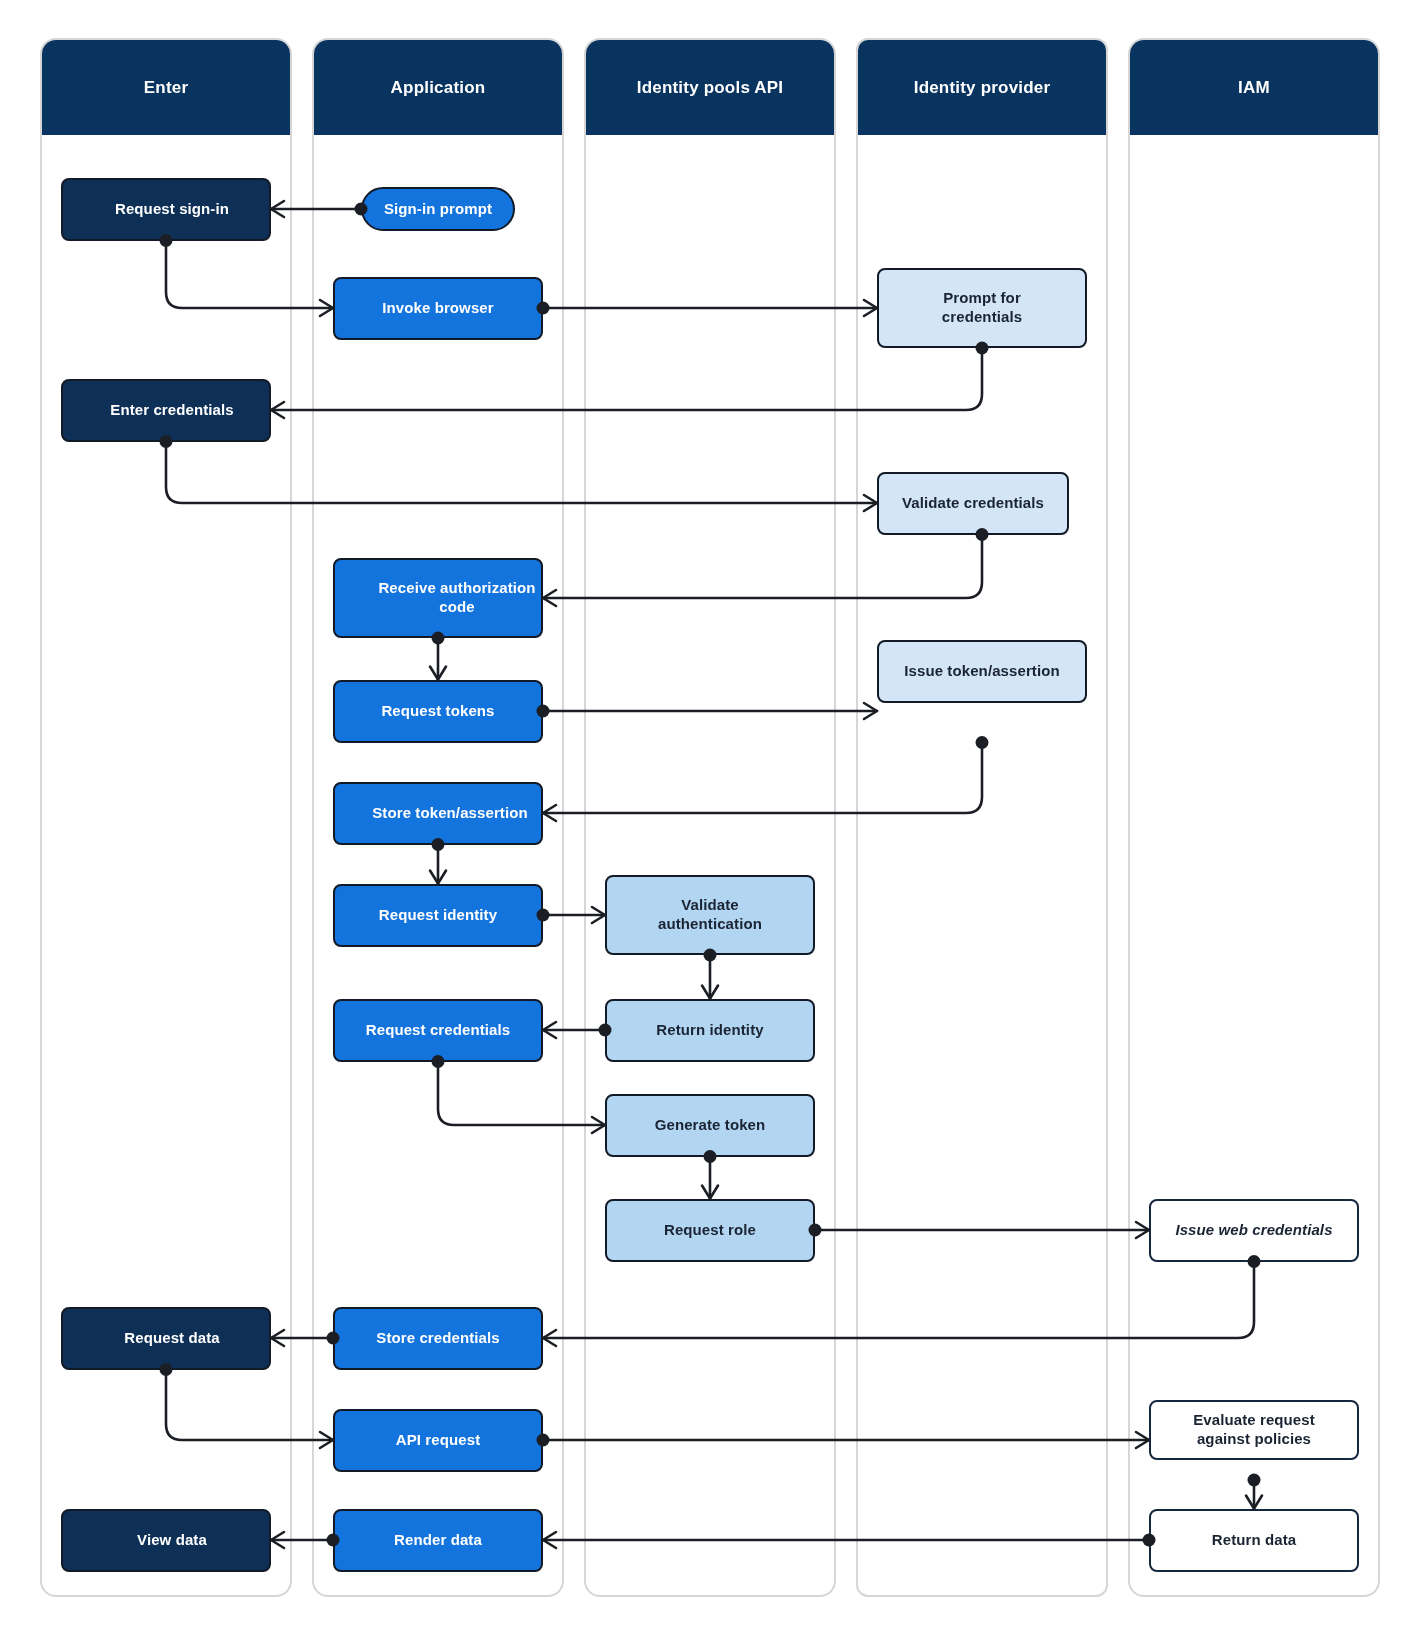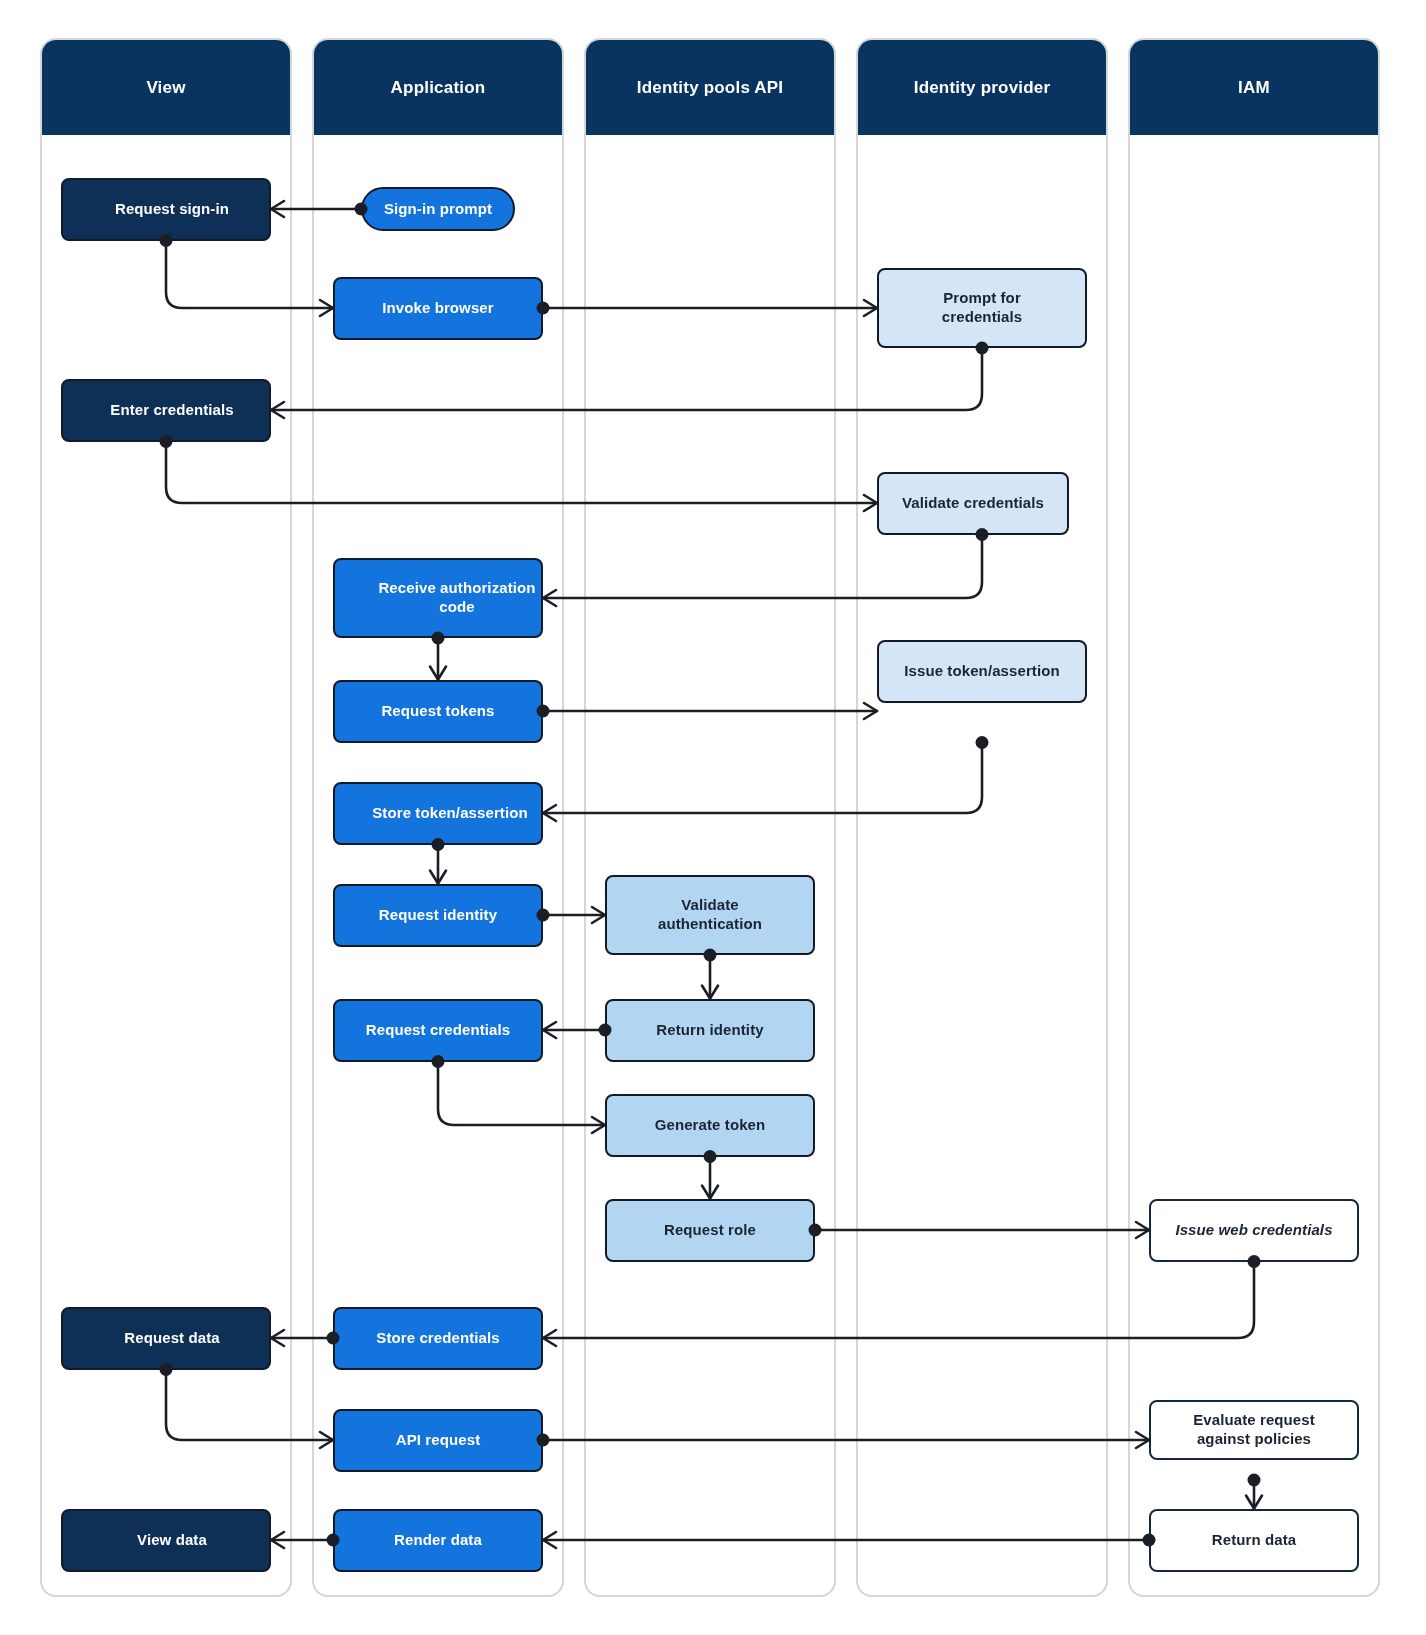--- a/index.html
+++ b/index.html
@@ -54,34 +54,34 @@
   #edges-svg path.head{fill:none;stroke:var(--line,#1b1e24);stroke-width:2.6;stroke-linecap:round;stroke-linejoin:round;}
   #edges-svg circle.dot{fill:var(--line,#1b1e24);stroke:none;}
 </style>
 </head>
 <body>
 
 <div class="canvas">
   <div id="lanes-root">
       <div class="lane" style="left: 40px;">
         <div class="lane-h">
-          <span>View</span>
+          <span>Enter</span>
         </div>
       </div>
       <div class="lane" style="left: 312px;">
         <div class="lane-h">
           <span>Application</span>
         </div>
       </div>
       <div class="lane" style="left: 584px;">
         <div class="lane-h">
           <span>Identity pools API</span>
         </div>
       </div>
-      <div class="lane" style="left: 856px;">
+      <div class="lane" style="left: 856px; border-radius: 12px;">
         <div class="lane-h">
           <span>Identity provider</span>
         </div>
       </div>
       <div class="lane" style="left: 1128px;">
         <div class="lane-h">
           <span>IAM</span>
         </div>
       </div>
     </div>

